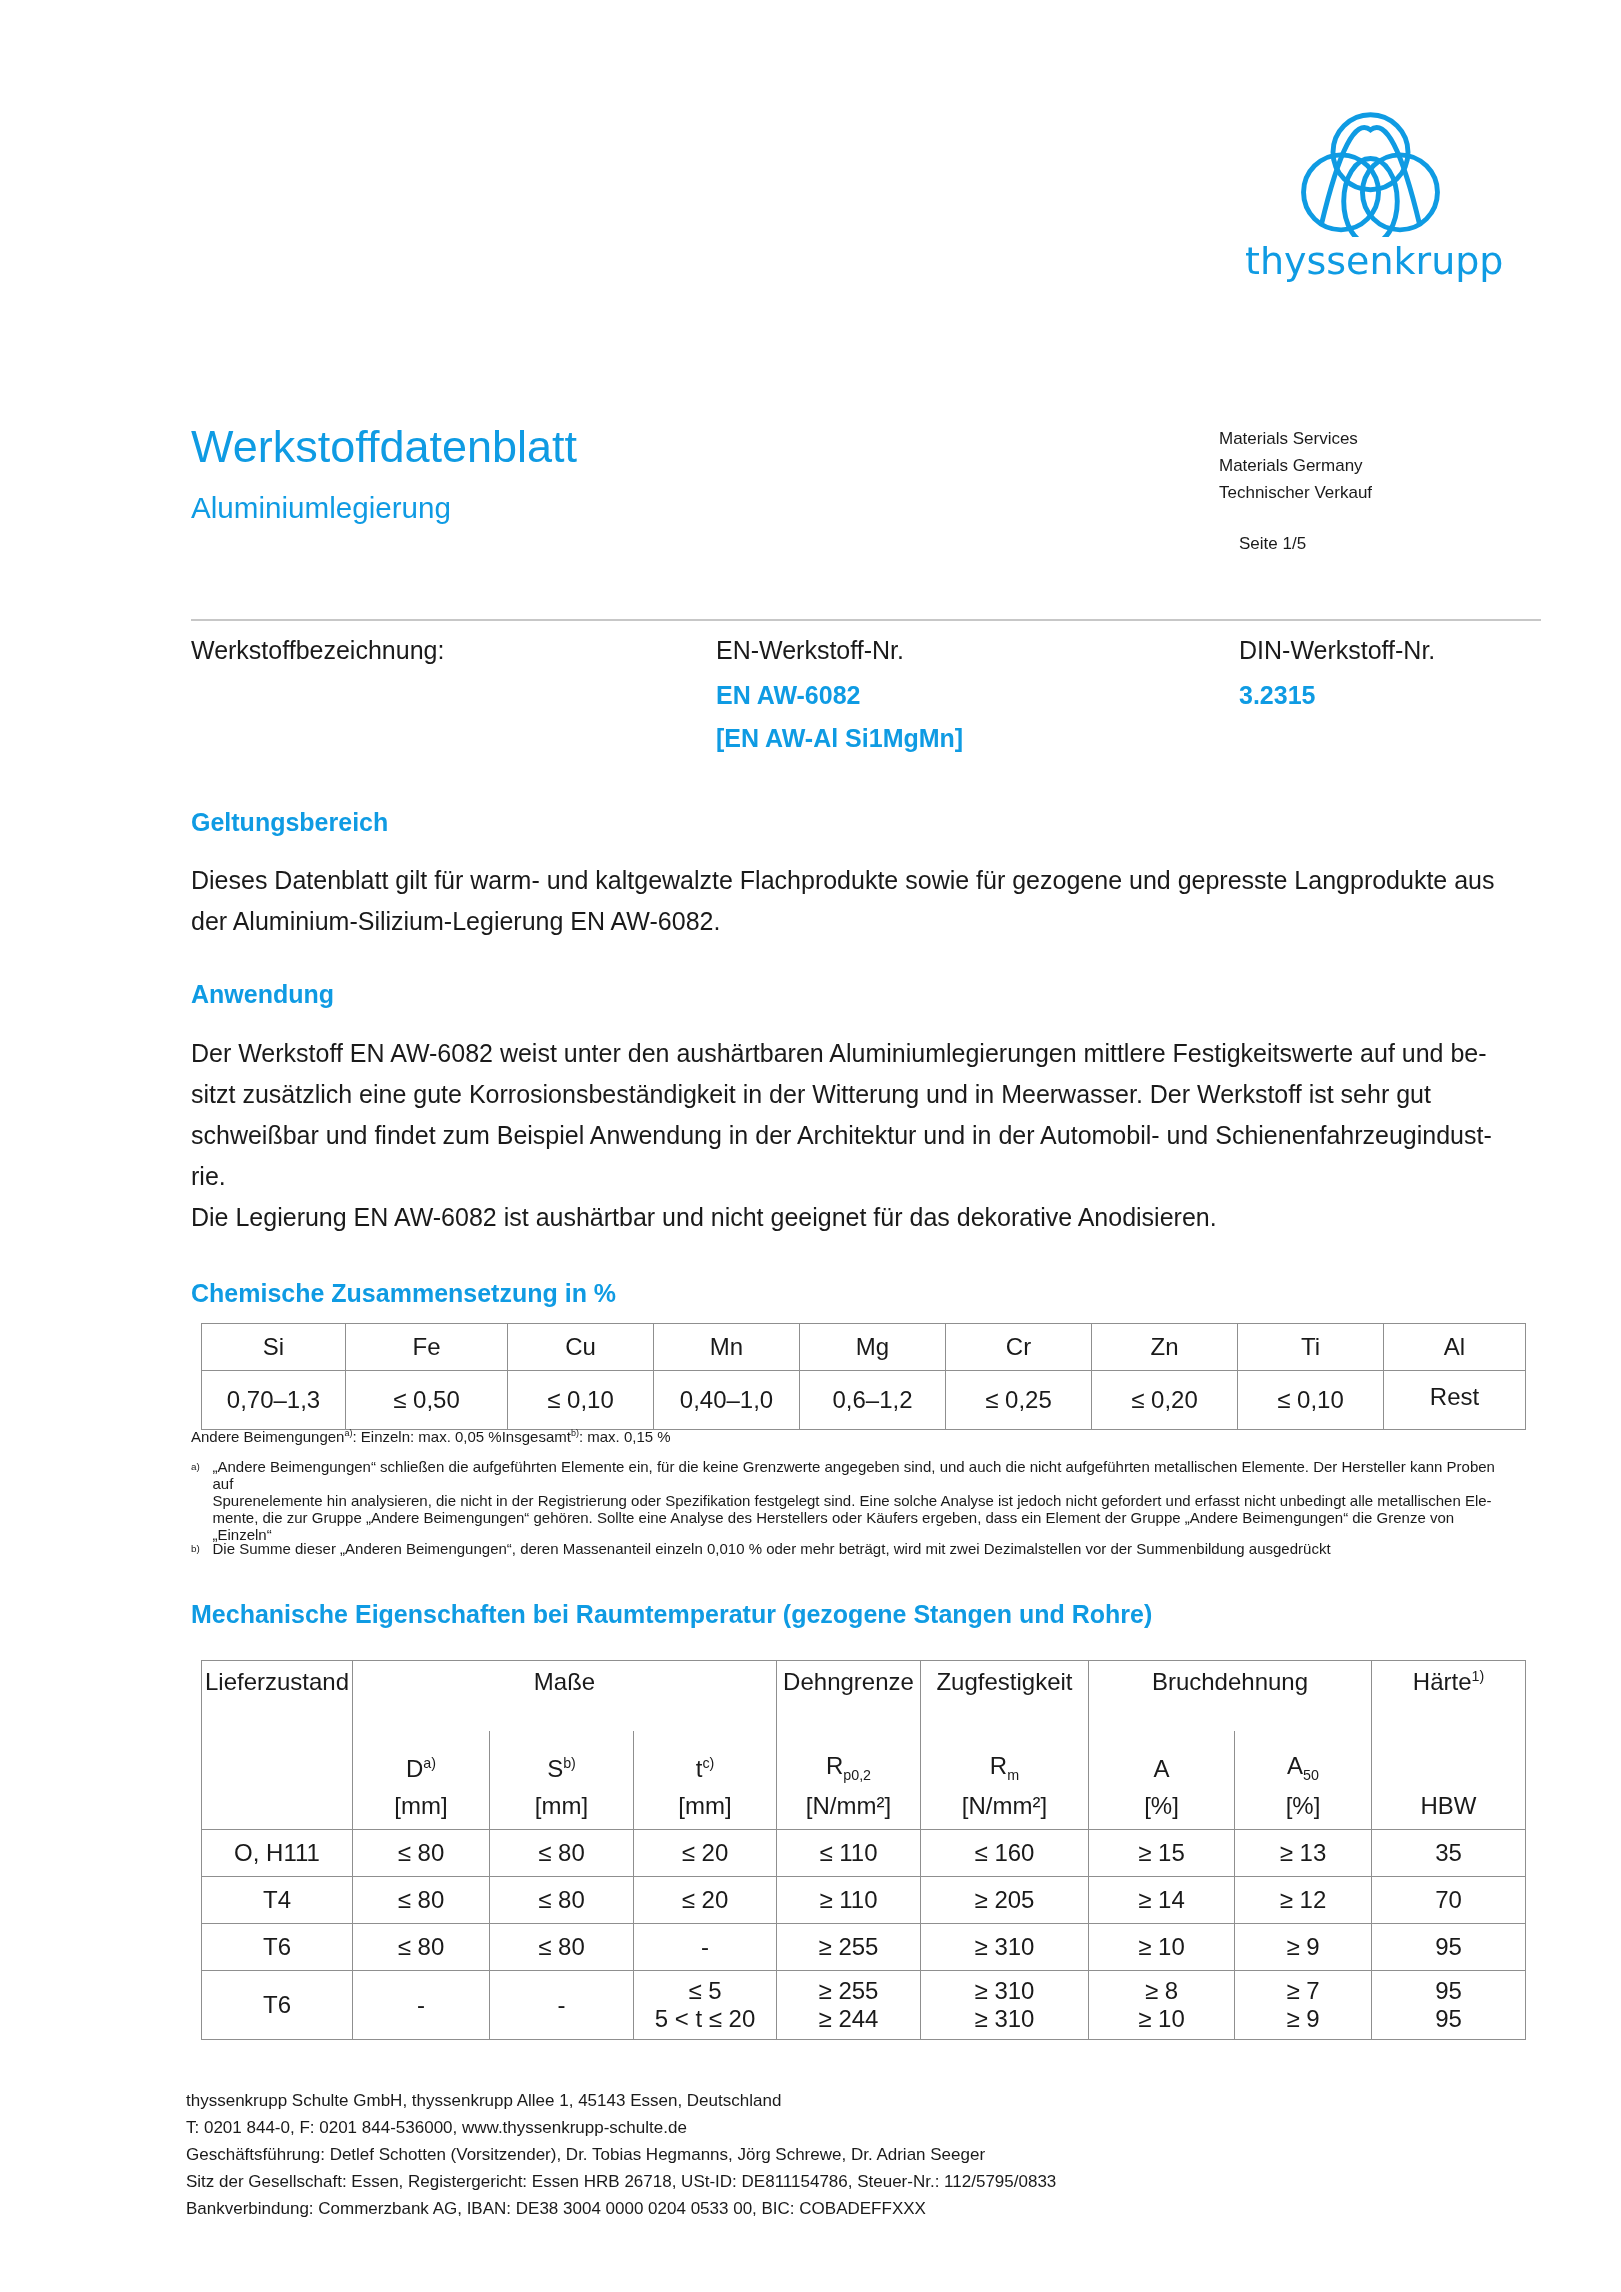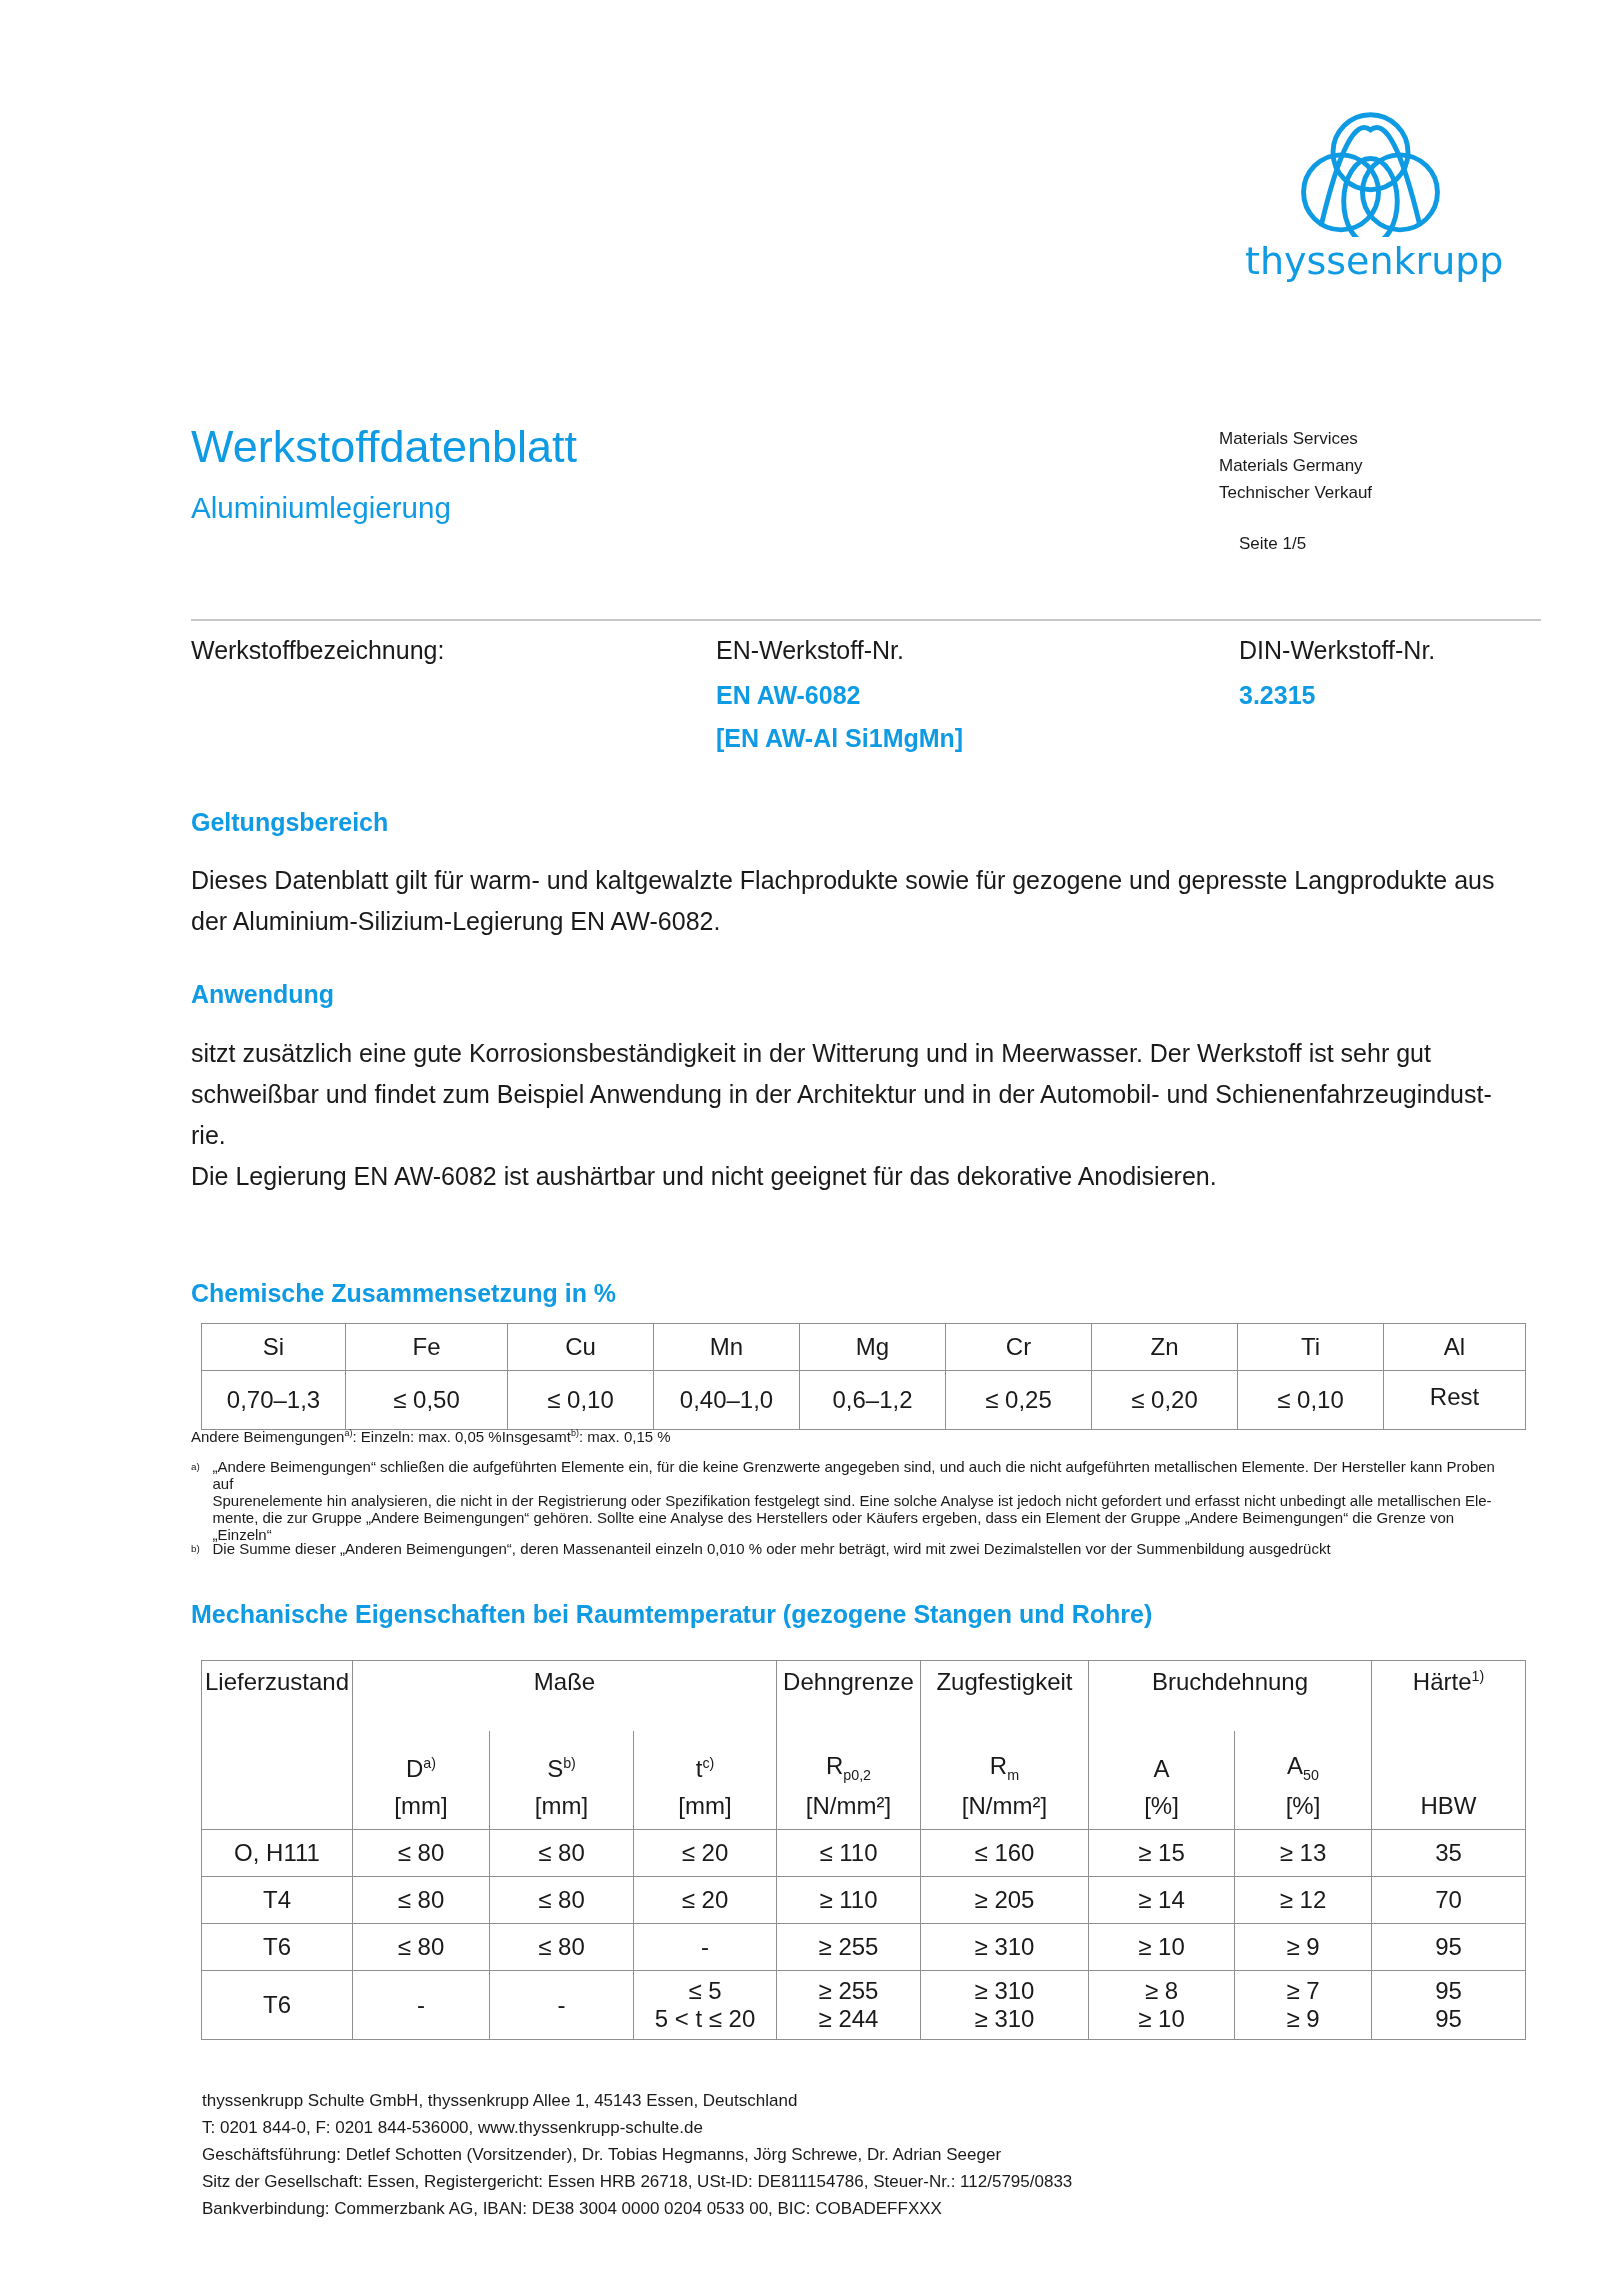--- a/index.html
+++ b/index.html
@@ -28,21 +28,21 @@
   .fn { font-size:15px; line-height:17px; left:191px; width:1325px; }
   .fn .mk { position:absolute; left:0; top:0; font-size:9.9px; }
   .fn .tx { margin-left:21.5px; }
   .mech { left:201px; top:1660px; width:1325px; }
   .mech td { height:46px; }
   .mech .nob-t { border-top:none; }
   .mech .nob-b { border-bottom:none; }
   .mech .head td { vertical-align:top; }
   .sub { font-size:14.3px; vertical-align:super; }
   .subl { font-size:14.3px; vertical-align:sub; }
-  .footer { left:202px; top:2087px; font-size:17px; line-height:27px; }
+  .footer { left:186px; top:2087px; font-size:17px; line-height:27px; }
 </style>
 </head>
 <body>
 
 <div class="abs logo">
   <svg width="143" height="125" viewBox="0 0 160 140">
     <g fill="none" stroke="#0f9be3" stroke-width="5.5">
       <circle cx="80" cy="45" r="42"></circle>
       <circle cx="47" cy="90" r="42"></circle>
       <circle cx="113" cy="90" r="42"></circle>
@@ -73,20 +73,21 @@
 <div class="abs val" style="left:1239px; top:674px;">3.2315</div>
 
 <h2 style="left:191px; top:808px;">Geltungsbereich</h2>
 <div class="abs p" style="top:860px;">
   <div>Dieses Datenblatt gilt für warm- und kaltgewalzte Flachprodukte sowie für gezogene und gepresste Langprodukte aus</div>
   <div>der Aluminium-Silizium-Legierung EN AW-6082.</div>
 </div>
 
 <h2 style="left:191px; top:980px;">Anwendung</h2>
 <div class="abs p" style="top:1033px;">
+  <div>Der Werkstoff EN AW-6082 weist unter den aushärtbaren Aluminiumlegierungen mittlere Festigkeitswerte auf und be-</div>
   <div>sitzt zusätzlich eine gute Korrosionsbeständigkeit in der Witterung und in Meerwasser. Der Werkstoff ist sehr gut</div>
   <div>schweißbar und findet zum Beispiel Anwendung in der Architektur und in der Automobil- und Schienenfahrzeugindust-</div>
   <div>rie.</div>
   <div>Die Legierung EN AW-6082 ist aushärtbar und nicht geeignet für das dekorative Anodisieren.</div>
 </div>
 
 <h2 style="left:191px; top:1279px;">Chemische Zusammensetzung in %</h2>
 <table class="chem">
   <tbody>
       <tr>

